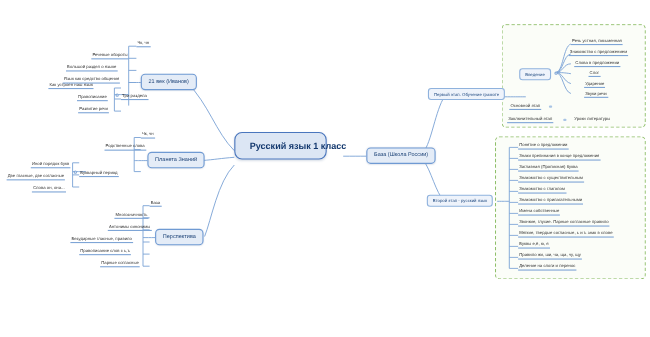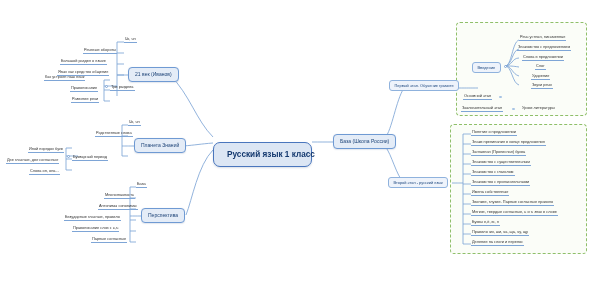--- a/index.html
+++ b/index.html
@@ -173,21 +173,21 @@
       <path d="M130,187 L130,242"></path>
       <path d="M130,187 L136,187"></path>
       <path d="M130,198 L136,198"></path>
       <path d="M130,209 L136,209"></path>
       <path d="M130,220 L136,220"></path>
       <path d="M130,231 L136,231"></path>
       <path d="M130,242 L136,242"></path>
     </g>
   </svg>
 
-  <div class="node central" style="left:213px; top:142px; width:99px;">Русский язык 1 класс</div>
+  <div class="node central" style="left:213px; top:120px; width:84px;">Русский язык 1 класс</div>
 
   <div class="node branch" style="left:128px; top:67px;">21 век (Иванов)</div>
   <div class="node branch" style="left:134px; top:138px;">Планета Знаний</div>
   <div class="node branch" style="left:141px; top:208px;">Перспектива</div>
 
   <div class="node branch" style="left:333px; top:134px;">База (Школа России)</div>
 
   <div class="node stage" style="left:389px; top:80px;">Первый этап. Обучение грамоте</div>
   <div class="node stage" style="left:388px; top:177px;">Второй этап - русский язык</div>
 

